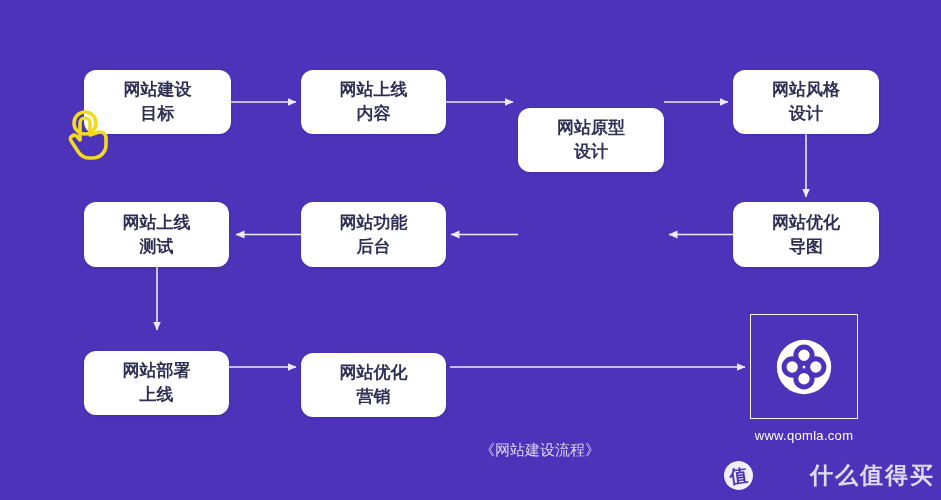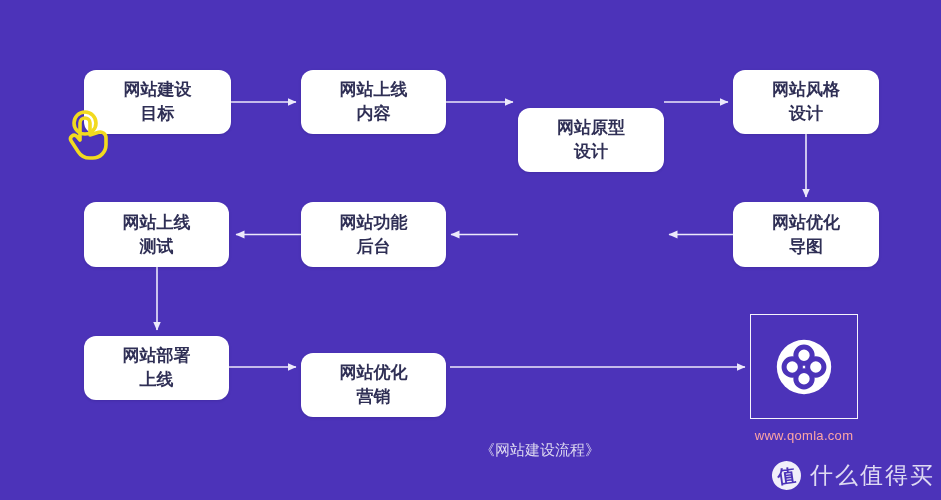--- a/index.html
+++ b/index.html
@@ -27,39 +27,39 @@
   .n0{left:84px;  top:70px;  width:147px; height:64px;}
   .n1{left:301px; top:70px;  width:145px; height:64px;}
   .n2{left:518px; top:70px;  width:146px; height:64px;margin-top:38px;}
   .n3{left:733px; top:70px;  width:146px; height:64px;}
   
   .n4{left:733px; top:202px; width:146px; height:65px;}
   .n5{left:518px; top:202px; width:146px; height:65px;}
   .n6{left:301px; top:202px; width:145px; height:65px;}
   .n7{left:84px;  top:202px; width:145px; height:65px;}
   
-  .n8{left:84px;  top:336px; width:145px; height:64px;text-align:center;}
+  .n8{left:84px;  top:351px; width:145px; height:64px;text-align:center;}
   .n9{left:301px; top:353px; width:145px; height:64px;}
 
   .connector-layer{
     position:absolute;left:0;top:0;width:941px;height:500px;
     pointer-events:none;
   }
   .logo-box{
     position:absolute;
     left:750px;top:314px;width:108px;height:105px;
     border:1.5px solid rgba(255,255,255,0.95);
     display:flex;align-items:center;justify-content:center;
     box-sizing:border-box;
   }
   .logo-url{
     position:absolute;
     left:742px;top:428px;width:124px;
     text-align:center;
-    color:#fca5a5;
+    color:#ffffff;
     font-size:13px;
     letter-spacing:0.3px;
   }
   .caption{
     position:absolute;
     left:340px;top:441px;width:260px;
     text-align:right;
     color:#ddd8f0;
     font-size:15px;
   }
@@ -77,21 +77,22 @@
     background:rgba(255,255,255,0.92);
     color:#4c33b9;
     font-weight:bold;font-size:18px;
     display:flex;align-items:center;justify-content:center;
     transform:rotate(-8deg);
   }
   .wm-text{
     font-size:23px;
     color:rgba(255,255,255,0.82);
     letter-spacing:2px;
-    font-weight:400;
+    font-weight:700;
+    margin-left:48px;
   }
 </style>
 </head>
 <body>
 
 <div class="stage">
 
   <svg class="connector-layer" width="941" height="500" viewBox="0 0 941 500">
     <defs>
       <marker id="arr" markerUnits="userSpaceOnUse" markerWidth="10" markerHeight="9" refX="8.5" refY="4" orient="auto">

